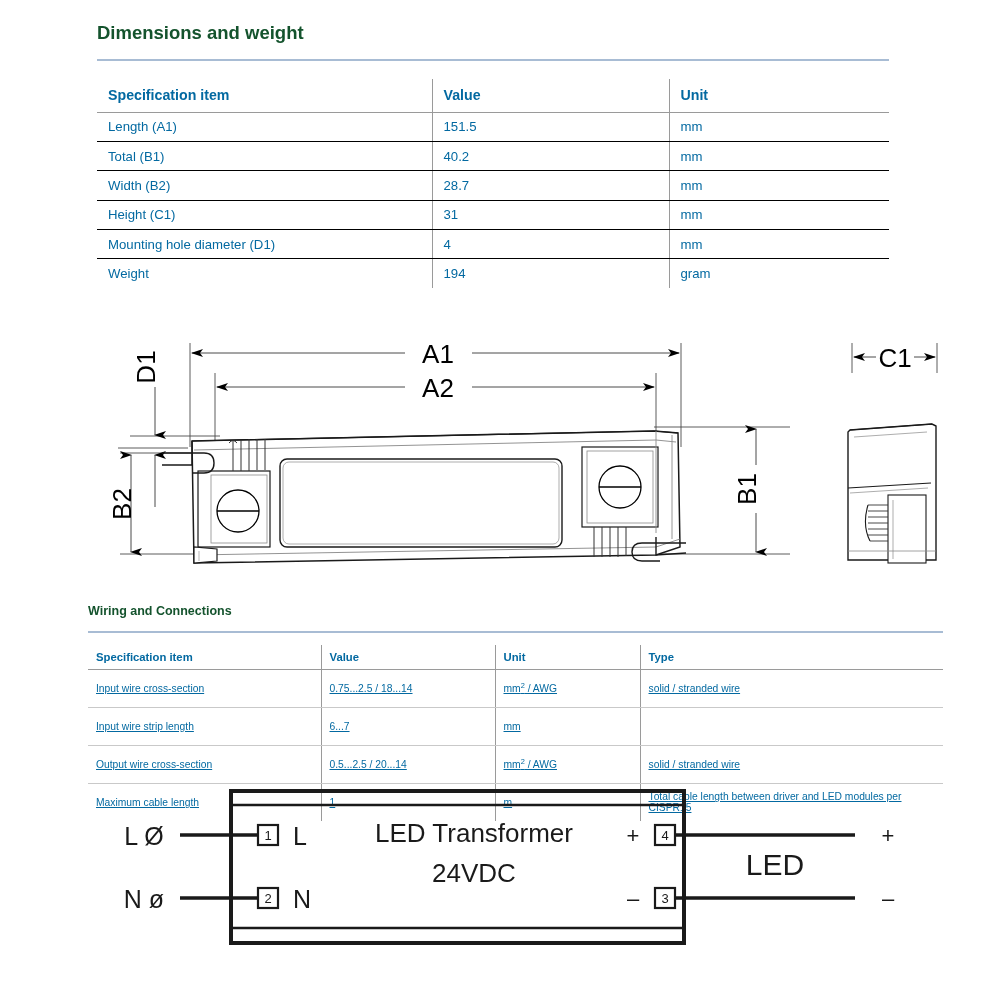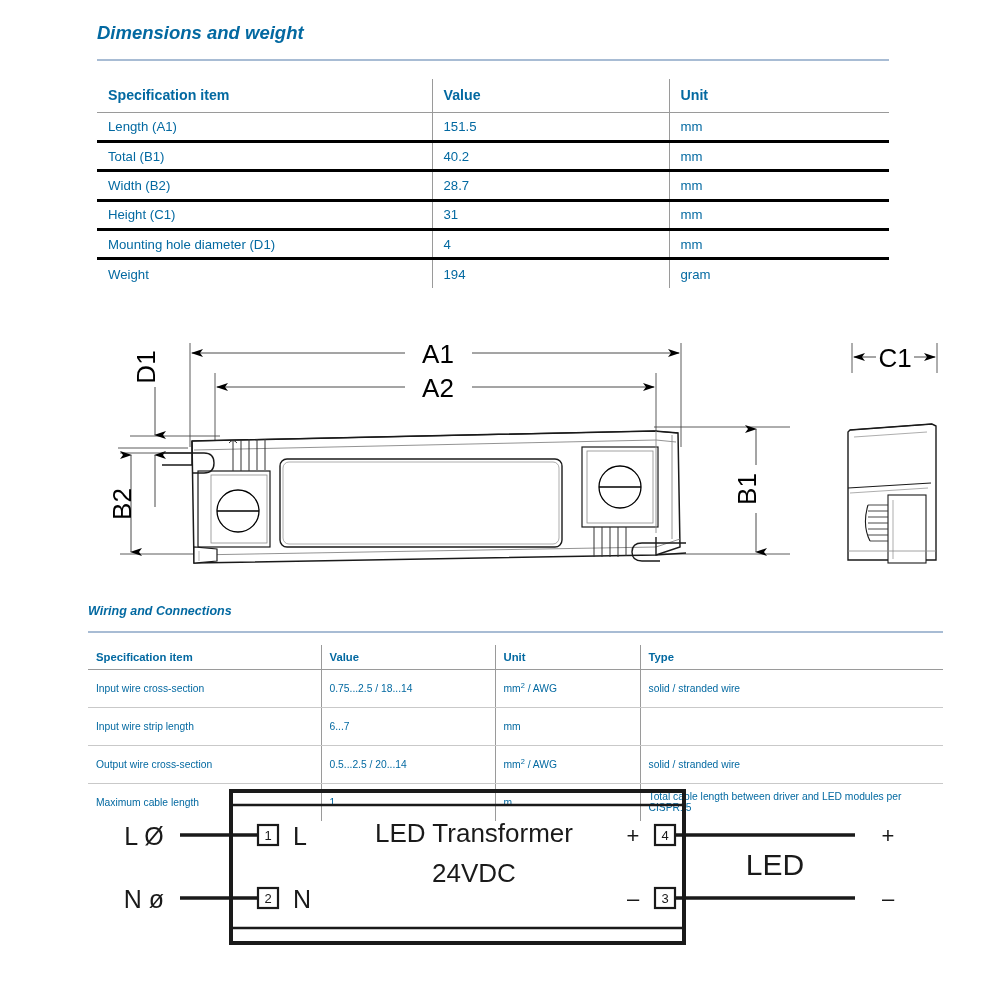--- a/index.html
+++ b/index.html
@@ -10,23 +10,22 @@
     font-family: "Liberation Sans", sans-serif;
     color: #1a1a1a;
     overflow: hidden;
   }
   .page { position: relative; width: 1000px; height: 1000px; }
 
   
   .sec-title {
     position: absolute;
     font-weight: bold;
-    color: #0369a1;
+    color: #14532d;
     white-space: nowrap;
-    font-style: italic;
   }
   #dim-title { left: 97px; top: 22px; font-size: 18.5px; }
   #wir-title { left: 88px; top: 604px; font-size: 12.5px; }
 
   .sec-rule {
     position: absolute;
     height: 2px;
     background: #a8bcd4;
   }
   #dim-rule { left: 97px; top: 59px; width: 792px; }
@@ -44,32 +43,32 @@
     color: #0369a1;
     background: transparent;
   }
   table.spec th { font-weight: bold; }
 
   
   #dim-table { left: 97px; top: 79px; width: 792px; font-size: 13.2px; }
   #dim-table th { height: 33px; padding: 0 0 0 11px; font-size: 14.2px; }
   #dim-table td { height: 29.4px; padding: 0 0 0 11px; }
   #dim-table tr.hdr th { border-bottom: 1px solid #9a9a9a; }
-  #dim-table tbody tr td { border-bottom: 3px solid #000000; }
+  #dim-table tbody tr td { border-bottom: 1px solid #000000; }
   #dim-table tbody tr:last-child td { border-bottom: none; }
   #dim-table th.c2, #dim-table td.c2 { border-left: 1px solid #9a9a9a; }
   #dim-table th.c3, #dim-table td.c3 { border-left: 1px solid #9a9a9a; }
   #dim-table col.w1 { width: 335px; }
   #dim-table col.w2 { width: 237px; }
   #dim-table col.w3 { width: 220px; }
 
   
   #wir-table { left: 88px; top: 645px; width: 855px; font-size: 10.3px; }
   #wir-table th { height: 24px; padding: 0 0 0 8px; font-size: 11.3px; }
-  #wir-table td { height: 38px; padding: 0 0 0 8px; }
+  #wir-table td { height: 38px; padding: 0 0 0 8px; text-decoration: underline; }
   #wir-table tr.hdr th { border-bottom: 1px solid #9a9a9a; }
   #wir-table tbody tr td { border-bottom: 1px solid #c9c9c9; }
   #wir-table tbody tr:last-child td { border-bottom: none; }
   #wir-table th.vl, #wir-table td.vl { border-left: 1px solid #9a9a9a; }
   #wir-table col.v1 { width: 233px; }
   #wir-table col.v2 { width: 174px; }
   #wir-table col.v3 { width: 145px; }
   #wir-table col.v4 { width: 303px; }
 
   sup { font-size: 0.72em; vertical-align: super; line-height: 0; }

